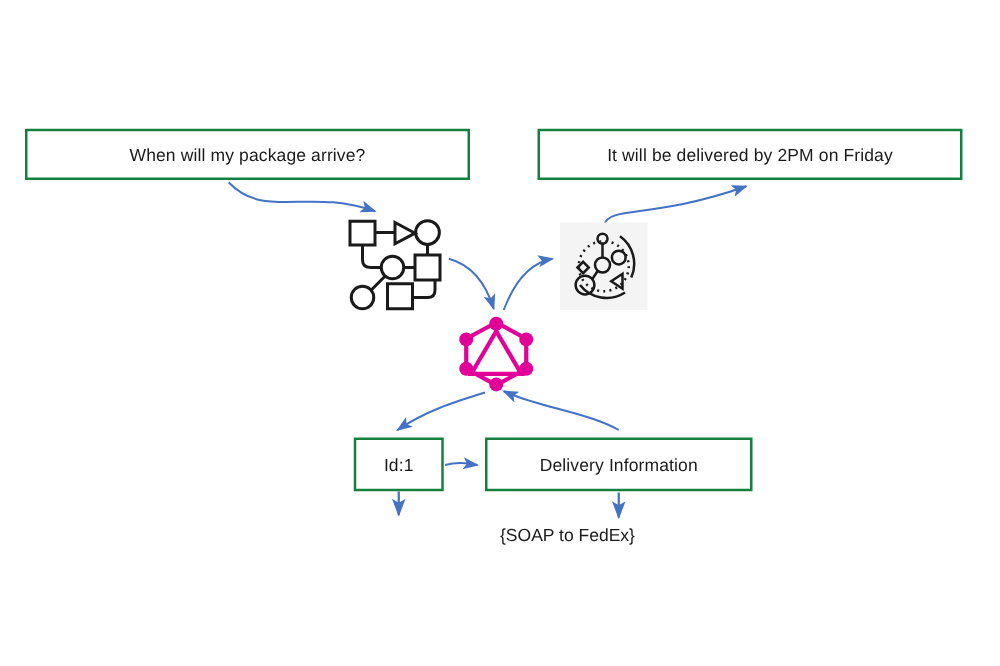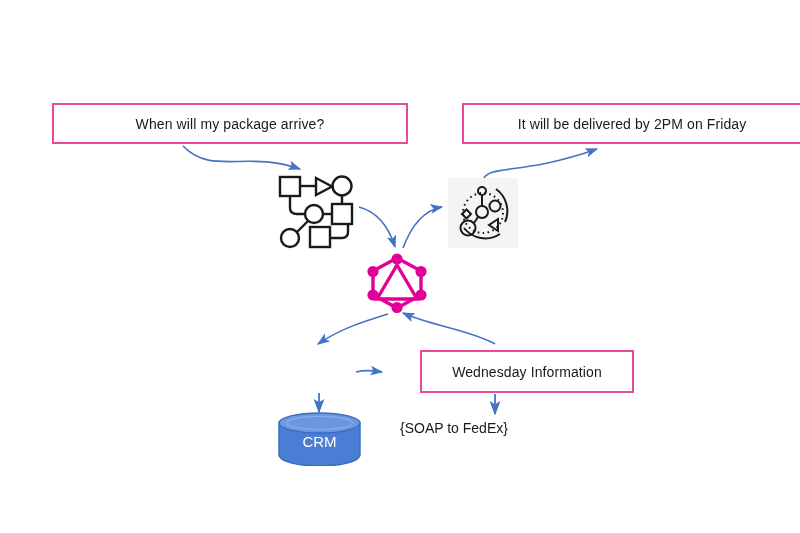--- a/index.html
+++ b/index.html
@@ -22,29 +22,28 @@
     left: 0;
     top: 0;
     width: 800px;
     height: 533px;
     pointer-events: none;
   }
   .node-box {
     position: absolute;
     box-sizing: border-box;
     background: #ffffff;
-    border: 2px solid #ec4899;
+    border: 2px solid #15803d;
     display: flex;
     align-items: center;
     justify-content: center;
     color: #1a1a1a;
     font-size: 14px;
     letter-spacing: .1px;
     white-space: nowrap;
-    margin-left: 32px;
   }
   #box-question { left: 20px;  top: 103px; width: 356px; height: 41px; }
   #box-answer   { left: 430px; top: 103px; width: 340px; height: 41px; }
   #box-id       { left: 283px; top: 350px; width: 72px;  height: 43px; font-size: 14px; }
   #box-delivery { left: 388px; top: 350px; width: 214px; height: 43px; }
 
   .icon-plain {
     position: absolute;
     background: transparent;
   }
@@ -116,22 +115,23 @@
 
     <path d="M319,393 L319,412" fill="none" stroke="#4472c4" stroke-width="1.8" marker-end="url(#arrowblue)"></path>
 
     <path d="M495,394 L495,414" fill="none" stroke="#4472c4" stroke-width="1.8" marker-end="url(#arrowblue)"></path>
   </svg>
 
   <div class="node-box" id="box-question">When will my package arrive?</div>
 
   <div class="node-box" id="box-answer">It will be delivered by 2PM on Friday</div>
 
+  <div class="node-box" id="box-id">Id:1</div>
 
-  <div class="node-box" id="box-delivery">Wednesday Information</div>
+  <div class="node-box" id="box-delivery">Delivery Information</div>
 
   <div class="icon-plain" id="icon-workflow">
     <svg width="86" height="80" viewBox="0 0 86 80">
       <g fill="none" stroke="#1a1a1a" stroke-width="2.4">
         <rect x="8" y="5" width="20" height="19"></rect>
         <path d="M28,14 L44,14"></path>
         <path d="M44,6 L60,14.5 L44,23 Z"></path>
         <circle cx="70" cy="14" r="9.5"></circle>
         <path d="M18,24 L18,36 Q18,42 25,42 L33,42"></path>
         <circle cx="42" cy="42" r="9"></circle>
@@ -174,24 +174,16 @@
         <circle cx="31" cy="7" r="5.6"></circle>
         <circle cx="7" cy="19.5" r="5.6"></circle>
         <circle cx="7" cy="43" r="5.6"></circle>
         <circle cx="31" cy="55.5" r="5.6"></circle>
         <circle cx="55" cy="43" r="5.6"></circle>
         <circle cx="55" cy="19.5" r="5.6"></circle>
       </g>
     </svg>
   </div>
 
-  <div id="db-crm">
-    <svg width="85" height="54" viewBox="0 0 85 54">
-      <path d="M2,11 L2,43 A40.5,11 0 0,0 83,43 L83,11 Z" fill="#4a7ed4" stroke="#3a6bc0" stroke-width="1.4"></path>
-      <ellipse cx="42.5" cy="11" rx="40.5" ry="10" fill="#6b98de" stroke="#3a6bc0" stroke-width="1.4"></ellipse>
-      <ellipse cx="42.5" cy="11" rx="33" ry="6.6" fill="none" stroke="#89aee6" stroke-width="1.2"></ellipse>
-    </svg>
-    <div class="db-label">CRM</div>
-  </div>
 
   <div id="label-soap">{SOAP to FedEx}</div>
 
 </div>
 
 </body></html>

